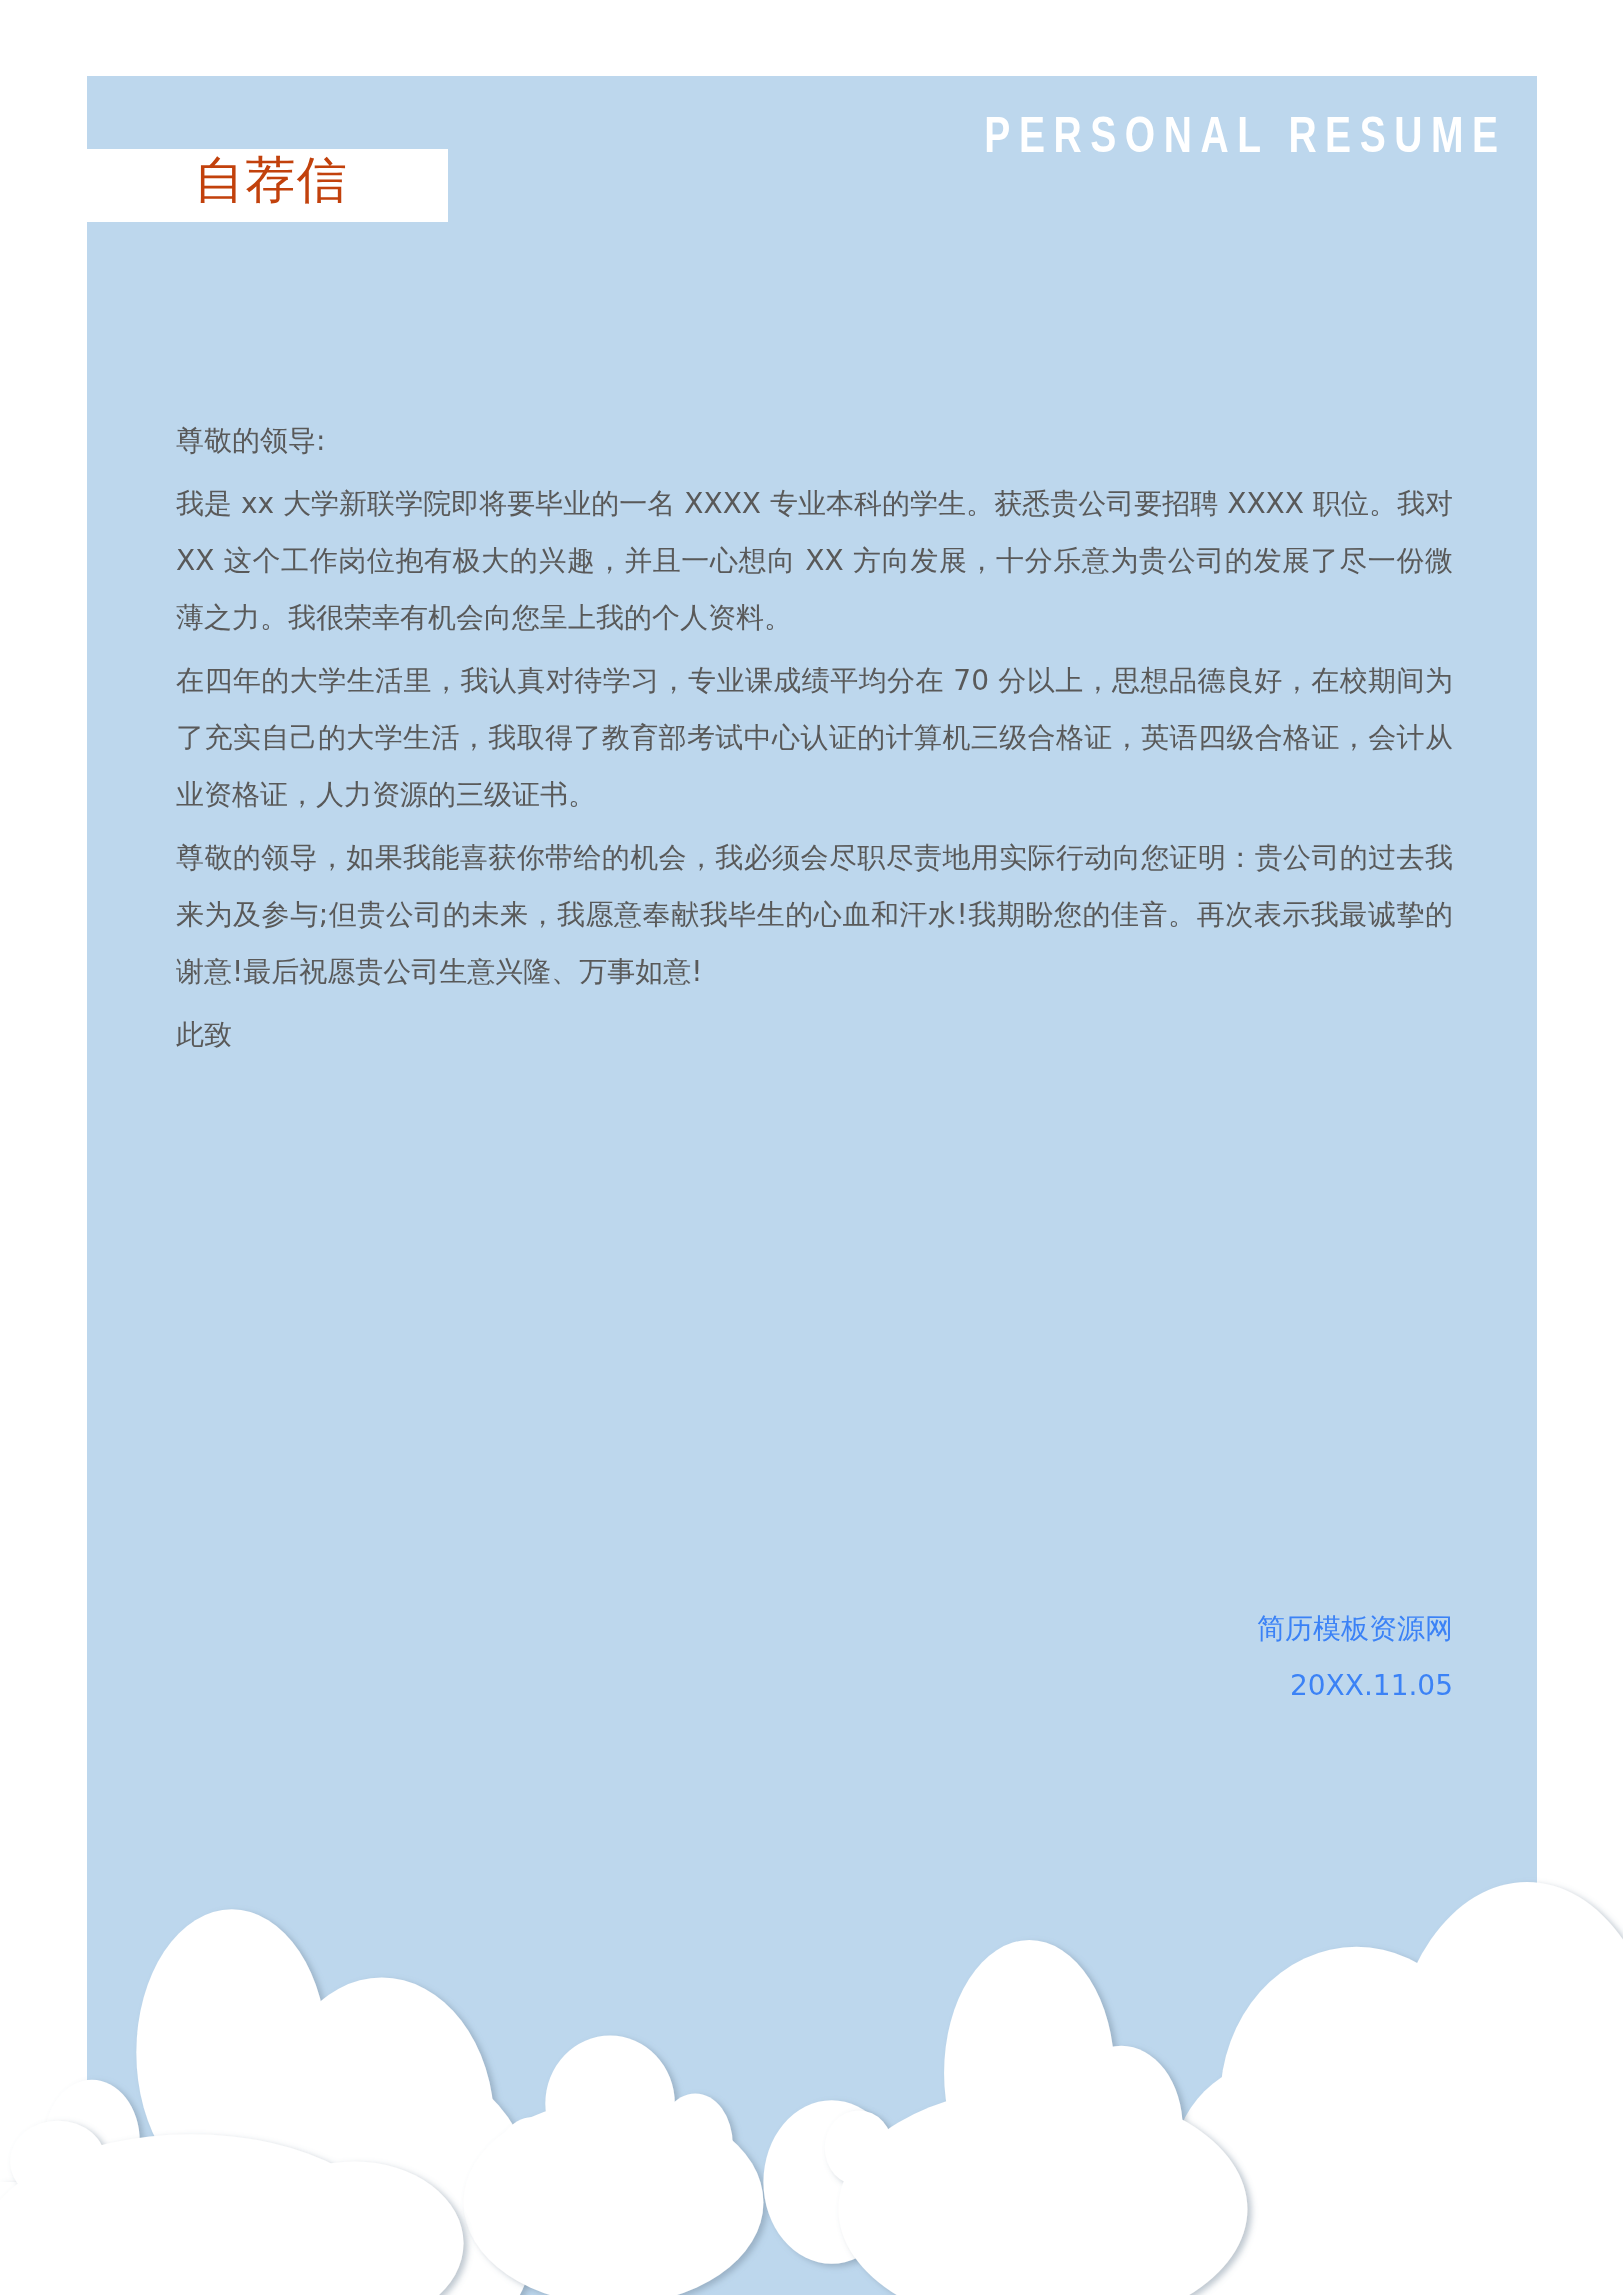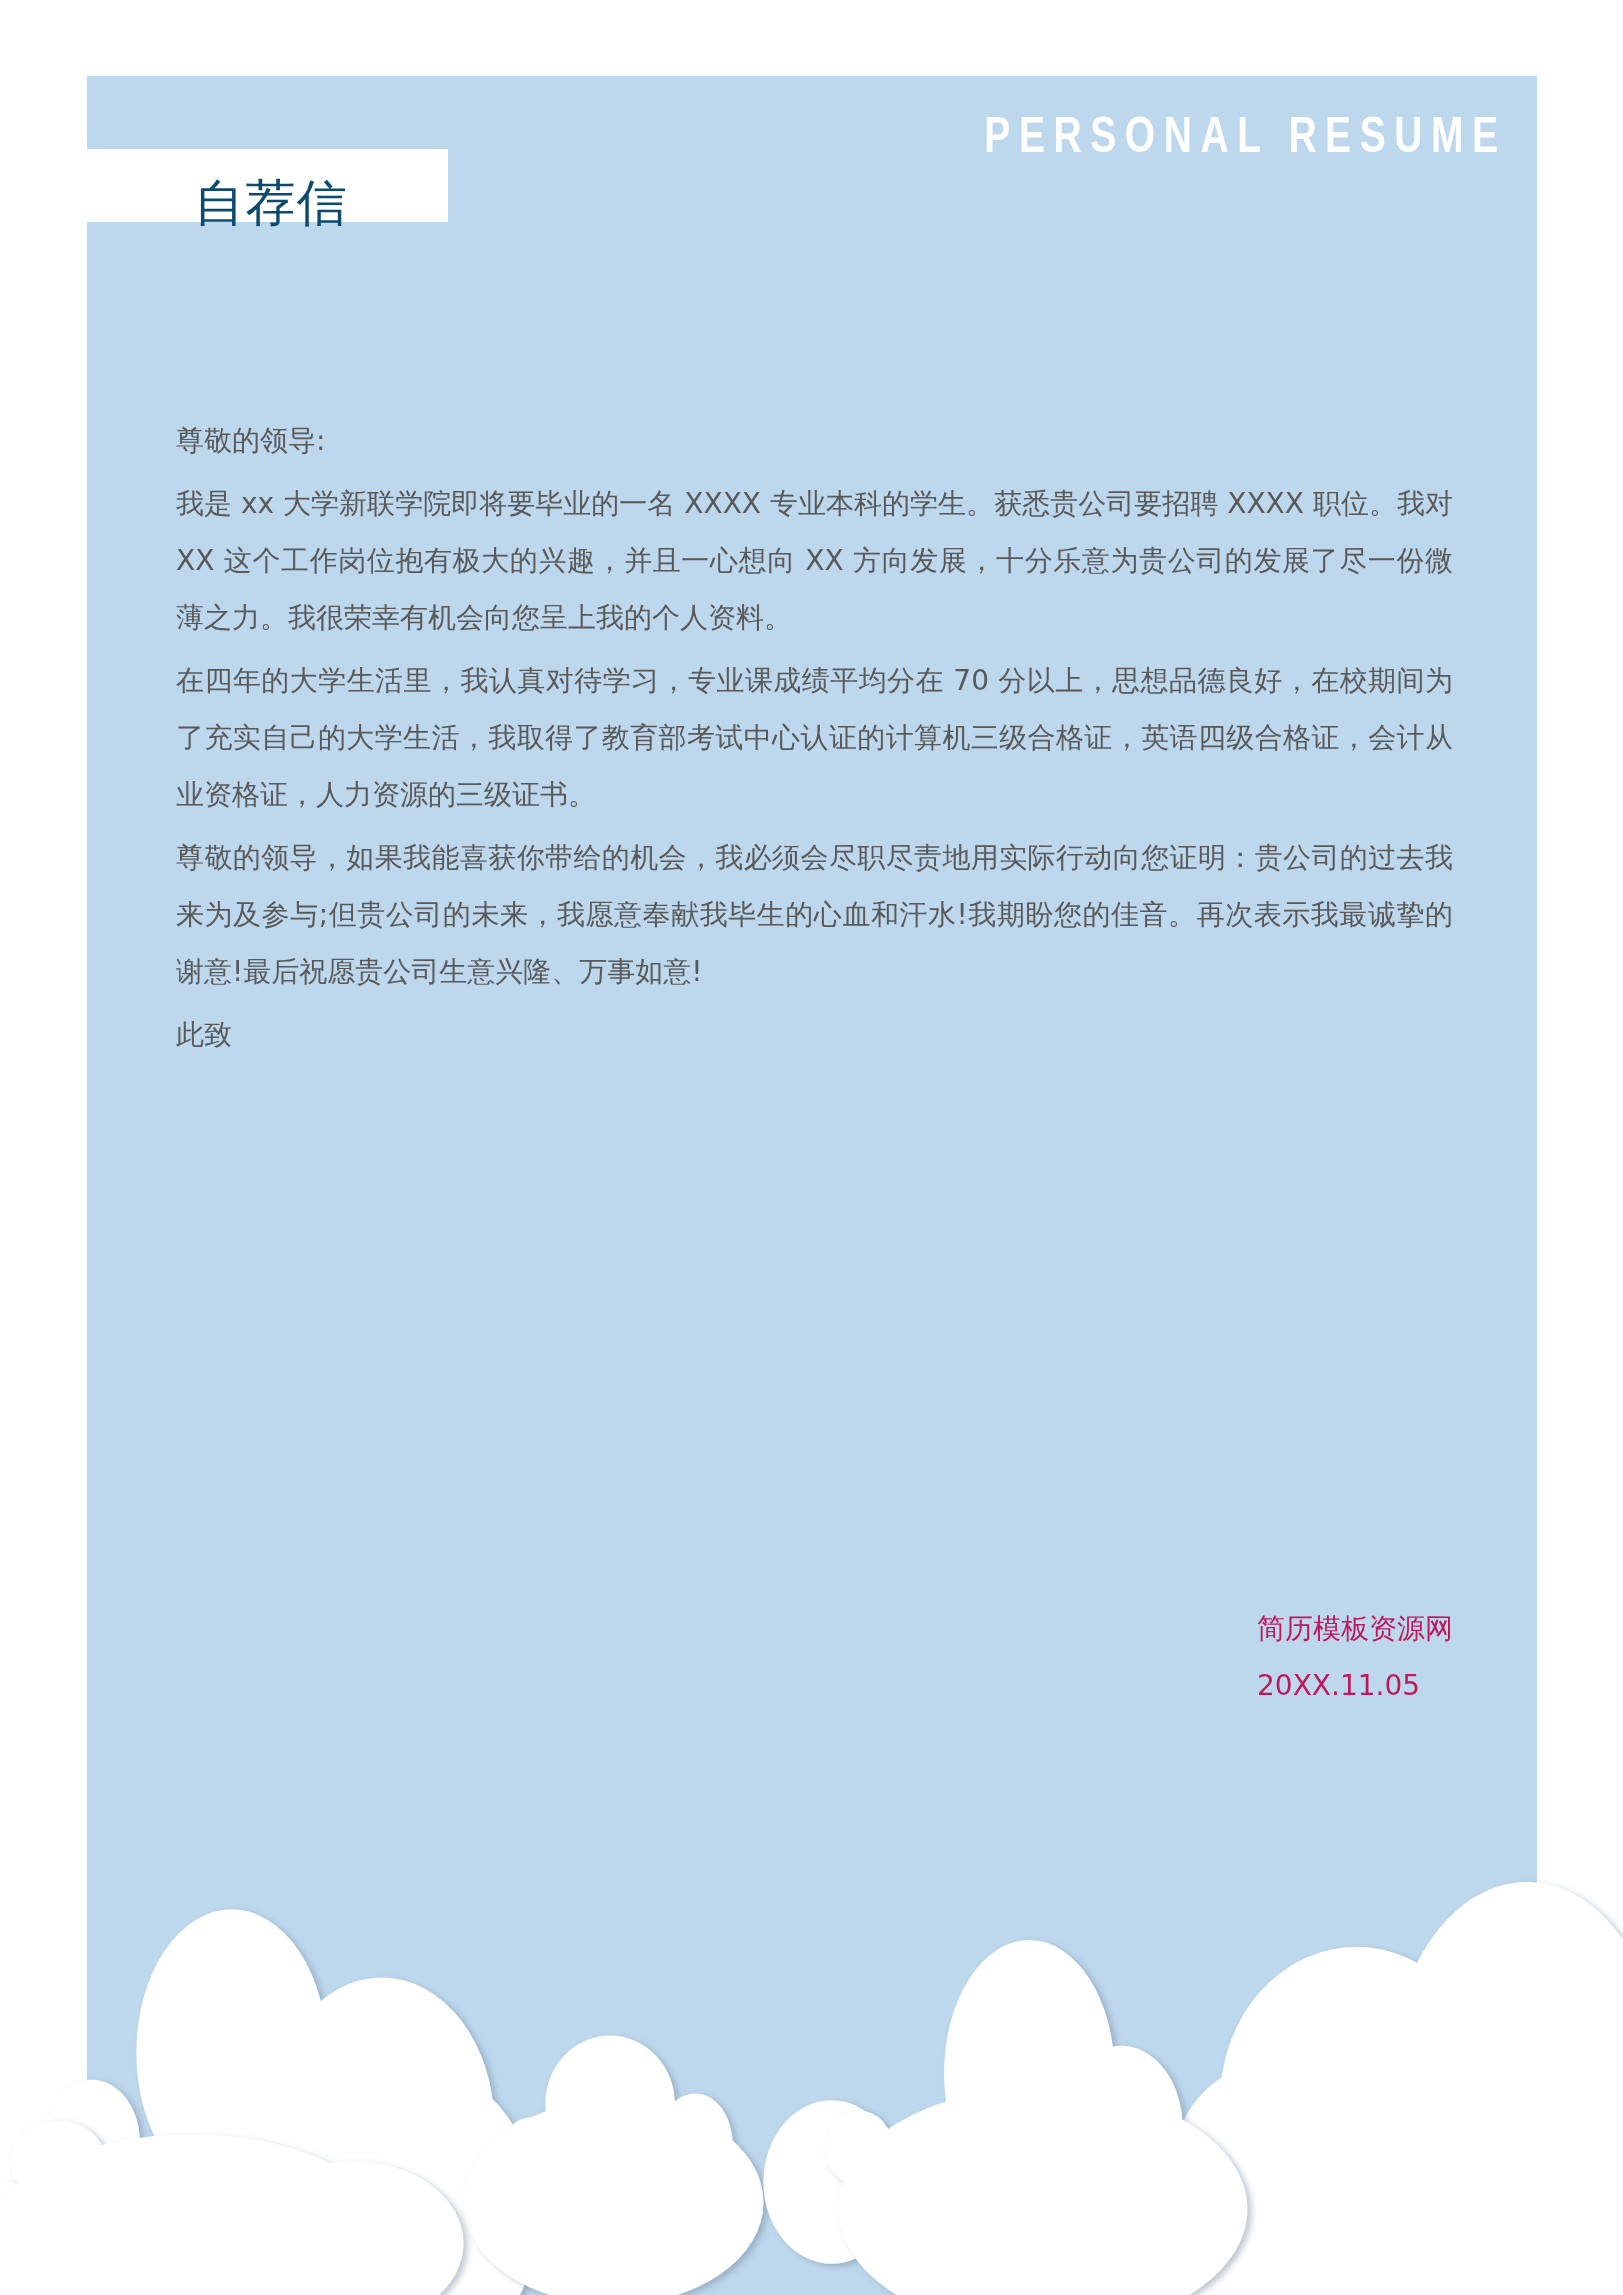--- a/index.html
+++ b/index.html
@@ -26,24 +26,24 @@
       position: absolute;
       left: 87px;
       top: 149px;
       width: 361px;
       height: 73px;
       background: #ffffff;
     }
     .title-text {
       position: absolute;
       left: 194px;
-      top: 171px;
+      top: 148px;
       font-size: 50px;
       line-height: 65px;
-      color: #0c4a6e;
+      color: #c2410c;
       letter-spacing: 1.4px;
       text-align: right;
     }
     .brand {
       position: absolute;
       right: 116px;
       top: 108px;
       font-family: "Liberation Sans", sans-serif;
       font-weight: bold;
       font-size: 50px;
@@ -63,21 +63,22 @@
       line-height: 57px;
     }
     .letter p {
       margin: 6px;
       text-align: justify;
     }
     .signature {
       position: absolute;
       right: 170px;
       top: 1600px;
-      color: #be185d;
+      text-align: right;
+      color: #3b82f6;
       font-size: 28px;
       line-height: 57px;
     }
     .clouds {
       position: absolute;
       left: 0;
       top: 1841px;
       width: 1623px;
       height: 455px;
     }

